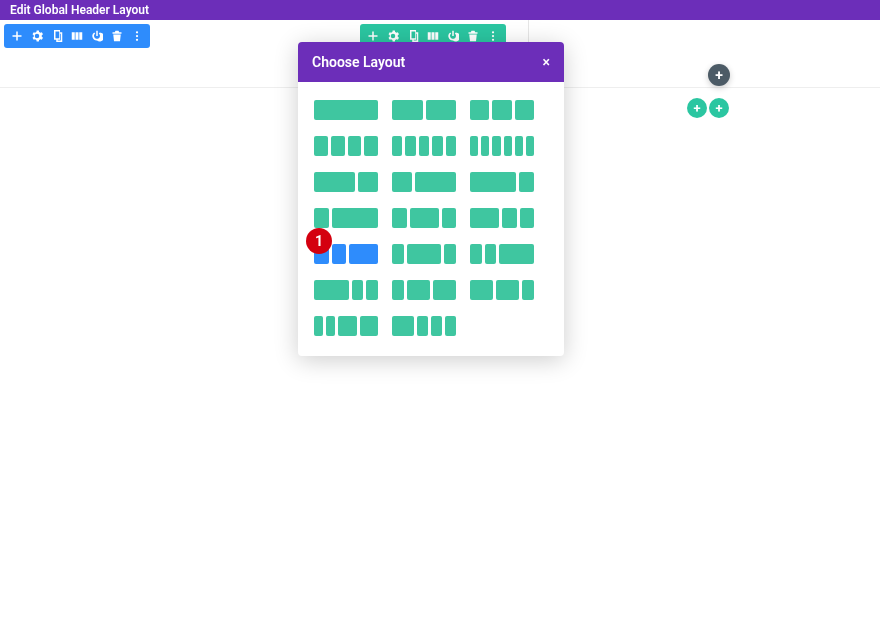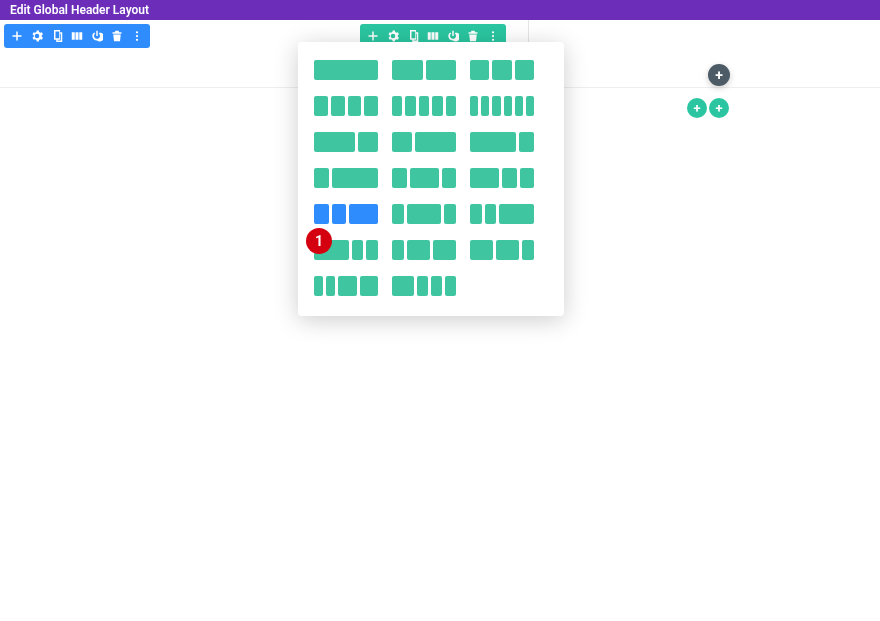--- a/index.html
+++ b/index.html
@@ -269,20 +269,24 @@
     </div>
   <div class="fab teal-round t1">
       <span>+</span>
     </div>
   <div class="fab teal-round t2">
       <span>+</span>
     </div>
 </div>
 
 <div class="modal">
+  <div class="modal-header">
+    <span>Choose Layout</span>
+    <span class="close">×</span>
+  </div>
   <div class="modal-body" id="modal-body">
       <div class="layout-opt">
         <div class="col" style="flex: 1 1 0%;"></div>
       </div>
       <div class="layout-opt">
         <div class="col" style="flex: 1 1 0%;"></div>
         <div class="col" style="flex: 1 1 0%;"></div>
       </div>
       <div class="layout-opt">
         <div class="col" style="flex: 1 1 0%;"></div>

